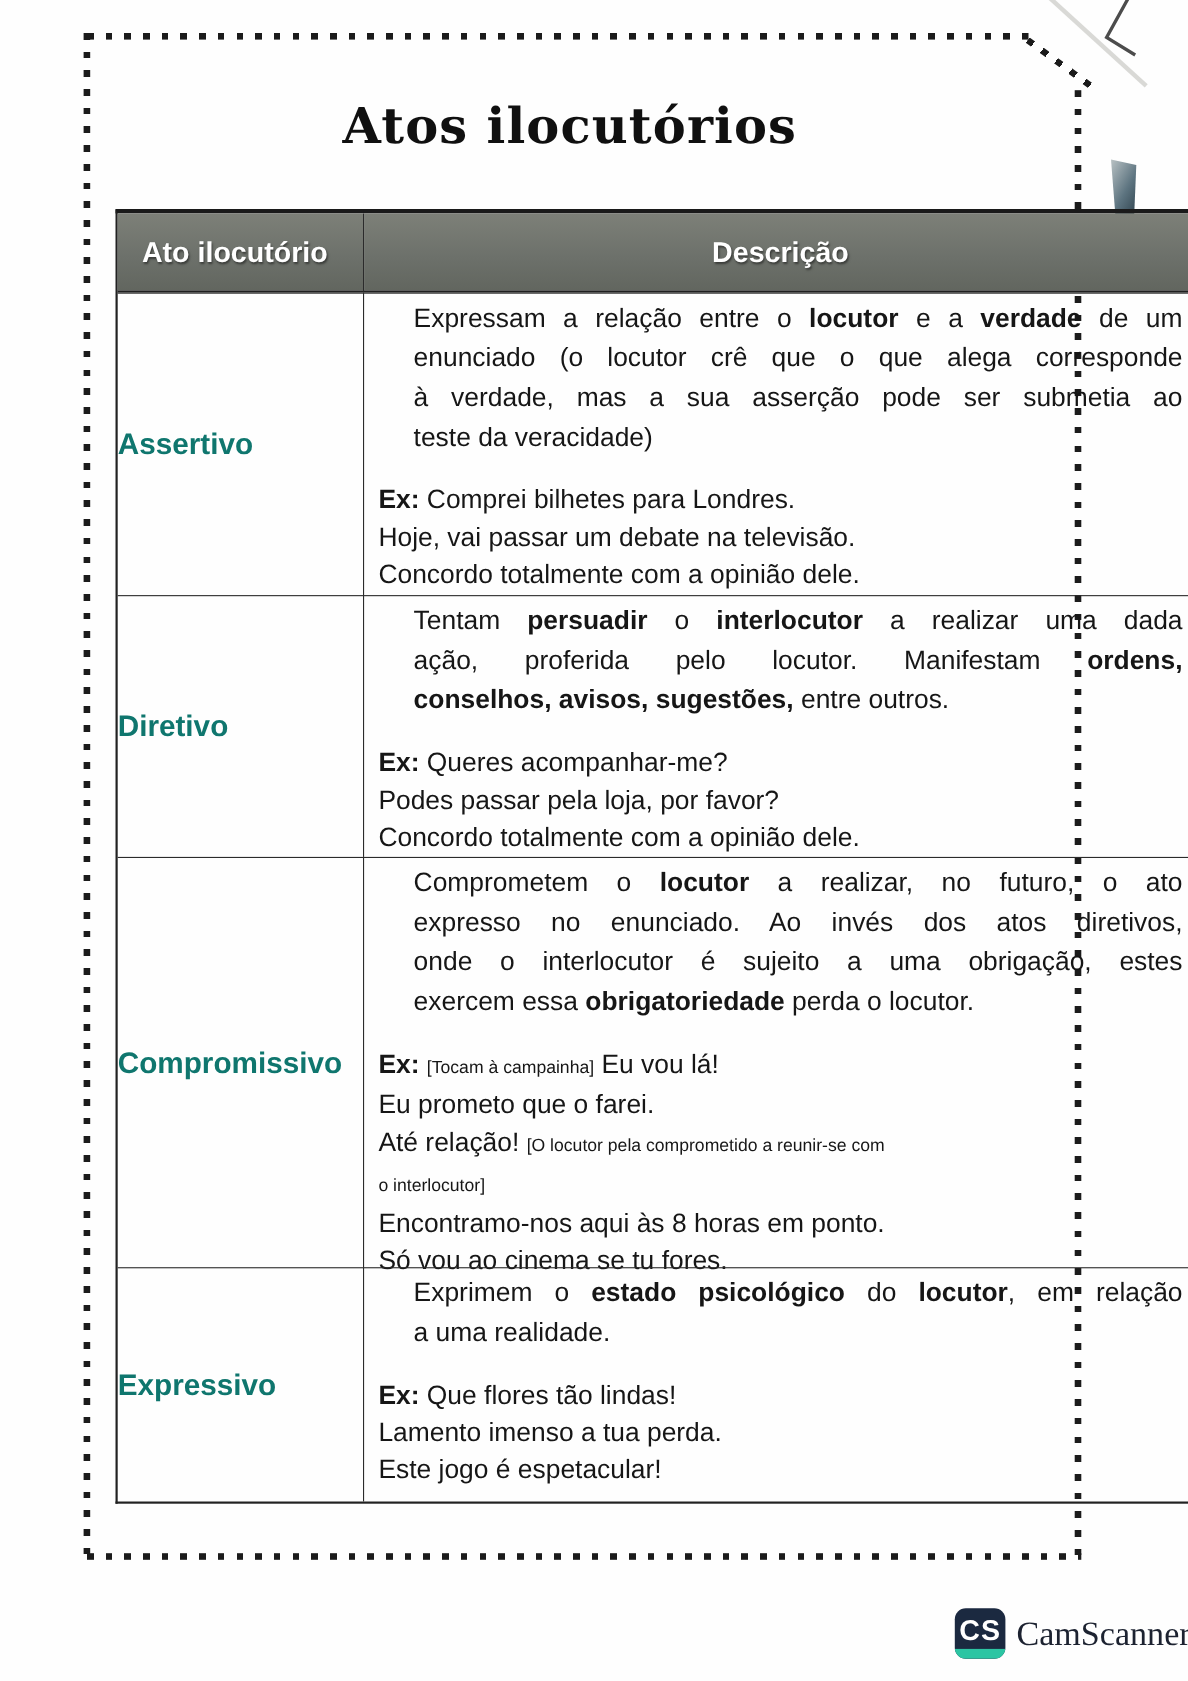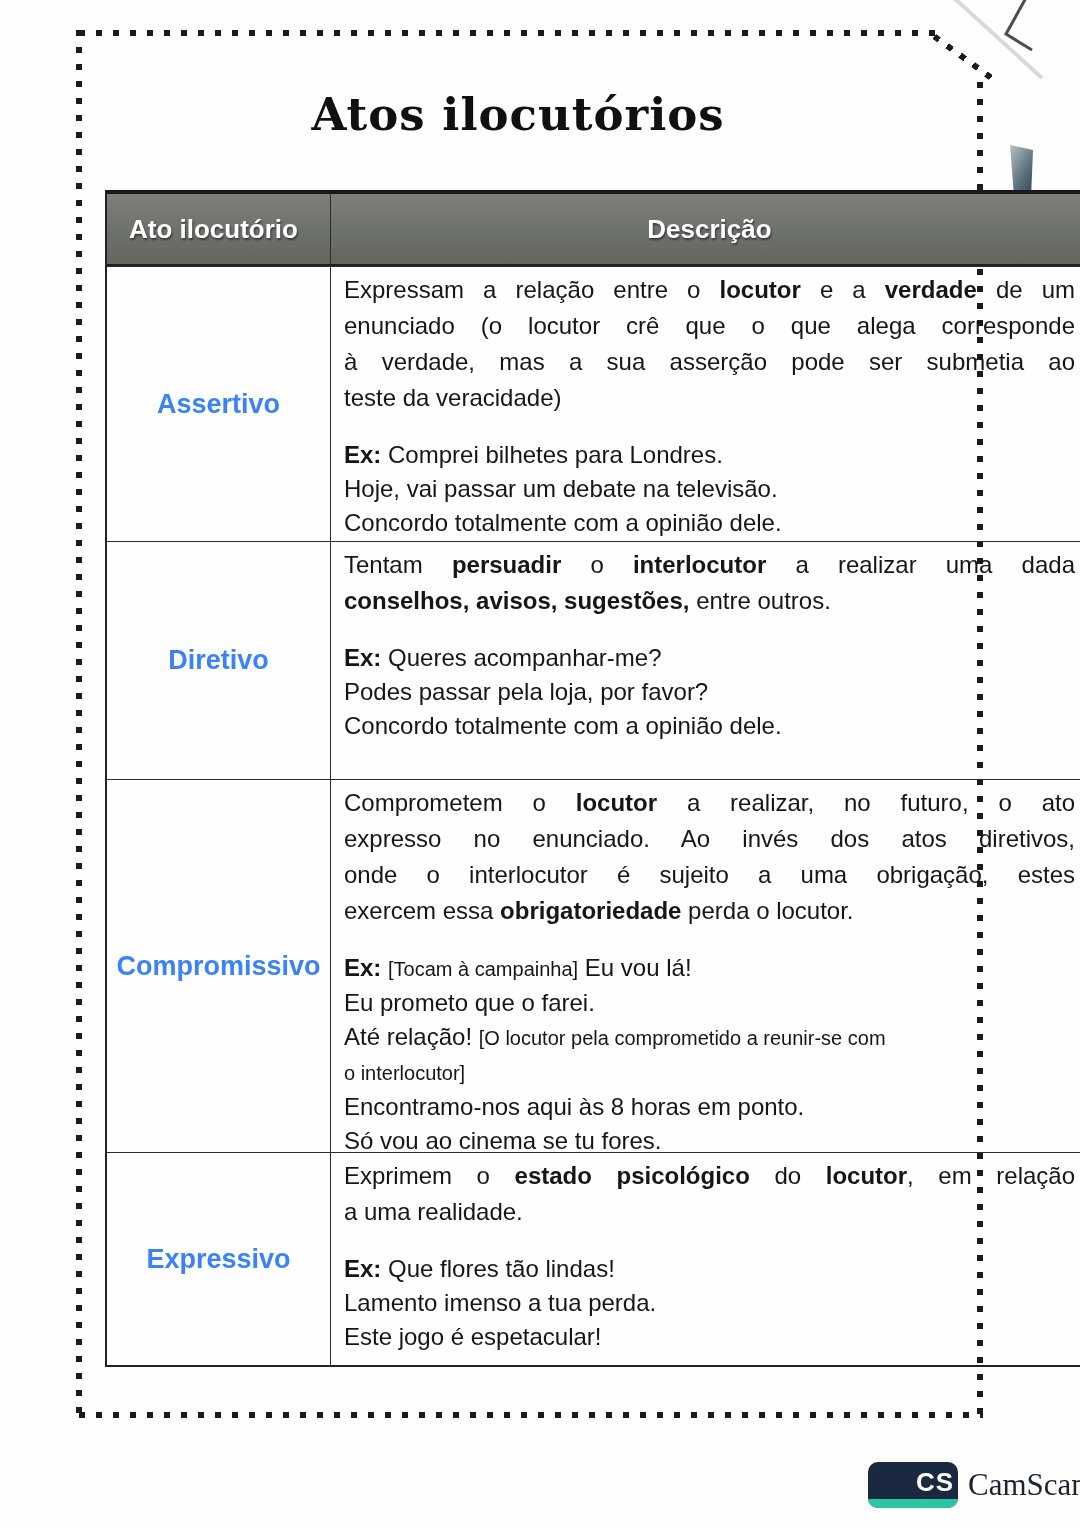--- a/index.html
+++ b/index.html
@@ -34,38 +34,38 @@
 
   .head {
     background:linear-gradient(180deg,#7d8078 0%,#6d716b 55%,#62665f 100%);
     color:#ffffff; font-weight:bold; font-size:26px;
     display:flex; align-items:center; justify-content:center;
     text-shadow:1px 2px 2px rgba(15,15,15,.55);
     border-bottom:2px solid #1f1f1f;
   }
   .head.col1 { justify-content:flex-start; padding-left:22px; }
 
-  .label-cell { display:flex; align-items:center; justify-content:center;
-    font-weight:bold; font-size:27px; color:#3b82f6; }
+  .label-cell { display:flex; align-items:center; justify-content:flex-start;
+    font-weight:bold; font-size:27px; color:#0f766e; }
 
   .desc-cell { padding:5px 13px 0 13px; font-size:24px; }
-  .desc .line { line-height:36px; }
+  .desc .line { line-height:36px;margin-left:32px; }
   .ex { margin-top:22px; }
   .ex .line { line-height:34px; white-space:nowrap; }
   .line.just { text-align:justify; text-align-last:justify; }
   .b { font-weight:bold; }
-  .sm { font-size:20px; }
+  .sm { font-size:16px; }
 
   
   .corner-svg { position:absolute; left:930px; top:0; }
 
   
   .footer { position:absolute; left:868px; top:1462px; display:flex; align-items:center; gap:10px; }
   .cs-badge { position:relative; width:46px; height:46px; background:#1b2940; border-radius:10px;
-    display:flex; align-items:center; justify-content:center; overflow:hidden;padding-left:44px; }
+    display:flex; align-items:center; justify-content:center; overflow:hidden; }
   .cs-badge span { color:#ffffff; font-weight:bold; font-size:26px; letter-spacing:1px; margin-top:-6px; }
   .cs-badge::after { content:""; position:absolute; left:0; right:0; bottom:0; height:9px; background:#2cc5a3; }
   .cs-word { font-family:"Liberation Serif","DejaVu Serif",serif; font-size:31px; color:#1c2230; }
 </style>
 </head>
 <body>
 
 <div class="page">
 
   <div class="dot-h" style="left:79px; top:30px; width:856px;"></div>
@@ -109,20 +109,21 @@
           <div class="line"><span>Concordo totalmente com a opinião dele.</span></div>
         </div>
     </div>
 
     <div class="cell col1 label-cell">
       <span>Diretivo</span>
     </div>
     <div class="cell desc-cell">
       <div class="desc">
           <div class="line just"><span>Tentam </span><span class="b">persuadir</span><span> o </span><span class="b">interlocutor</span><span> a realizar uma dada</span></div>
+          <div class="line just"><span>ação, proferida pelo locutor. Manifestam </span><span class="b">ordens,</span></div>
           <div class="line"><span class="b">conselhos, avisos, sugestões,</span><span> entre outros.</span></div>
         </div>
       <div class="ex">
           <div class="line"><span class="b">Ex:</span><span> Queres acompanhar-me?</span></div>
           <div class="line"><span>Podes passar pela loja, por favor?</span></div>
           <div class="line"><span>Concordo totalmente com a opinião dele.</span></div>
         </div>
     </div>
 
     <div class="cell col1 label-cell">

